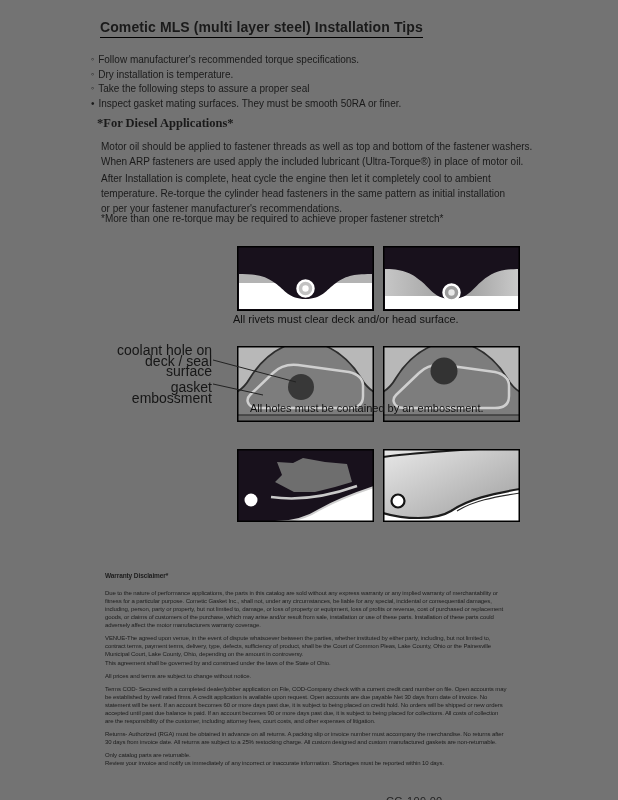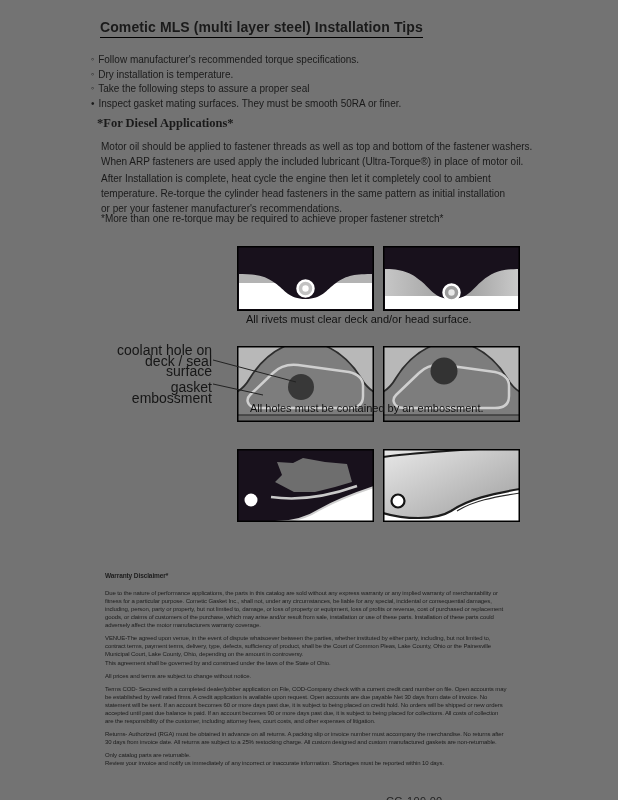--- a/index.html
+++ b/index.html
@@ -23,21 +23,21 @@
 
   .dlabel{position:absolute;width:137px;text-align:center;font-size:14px;letter-spacing:.6px;color:#131313;margin-top:36px;}
   .lr1{top:230px}.lr2{top:330px}.lr3{top:434px}
   .lcol1{left:237px}.lcol2{left:383px}
 
   .dbox{position:absolute;width:137px;line-height:0;}
   .br1{top:246px}.br2{top:346px}.br3{top:449px}
   svg{display:block;}
 
   .dcap{position:absolute;font-size:11px;color:#111;line-height:13px;white-space:pre-line;}
-  .cap1{left:246px;top:313px;}
+  .cap1{left:233px;top:313px;}
   .cap2{left:250px;top:402px;}
   .cap3{left:237px;top:526px;width:240px;}
 
   .ann{position:absolute;left:98px;width:114px;text-align:right;font-size:14px;line-height:10.5px;color:#161616;}
   .ann1{top:345px;}
   .ann2{top:382px;}
 
   .overlay{position:absolute;left:0;top:0;pointer-events:none;}
 
   .legal{position:absolute;left:105px;top:572px;width:414px;color:#1c1c1c;

